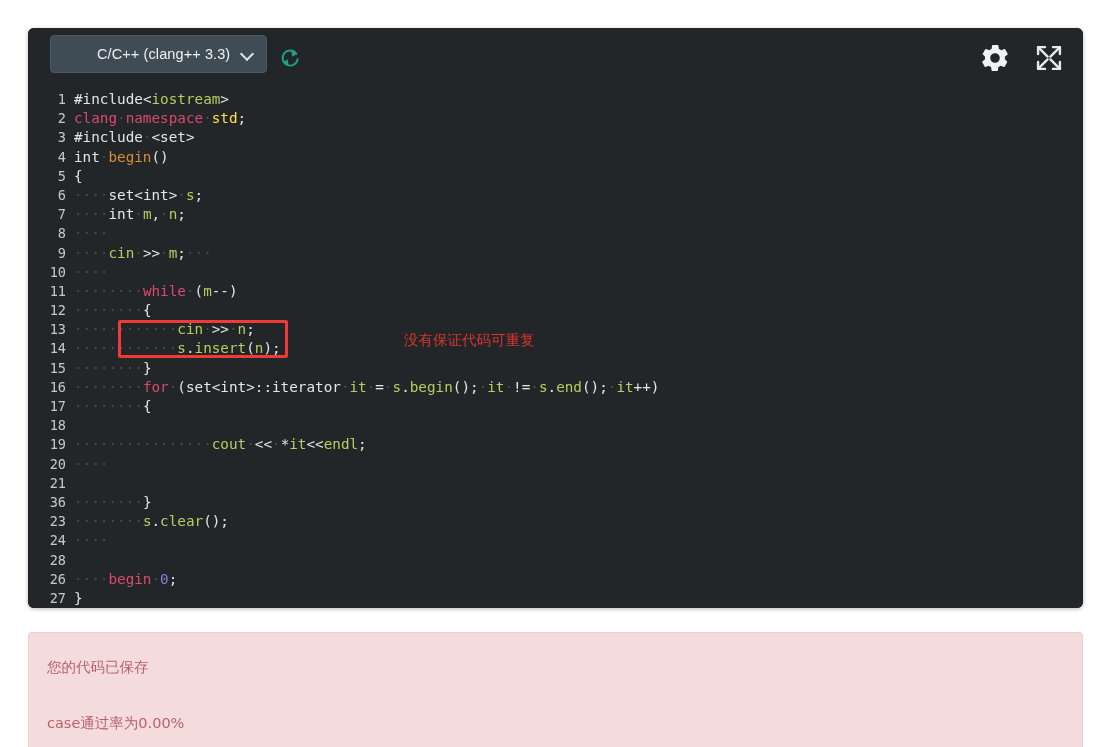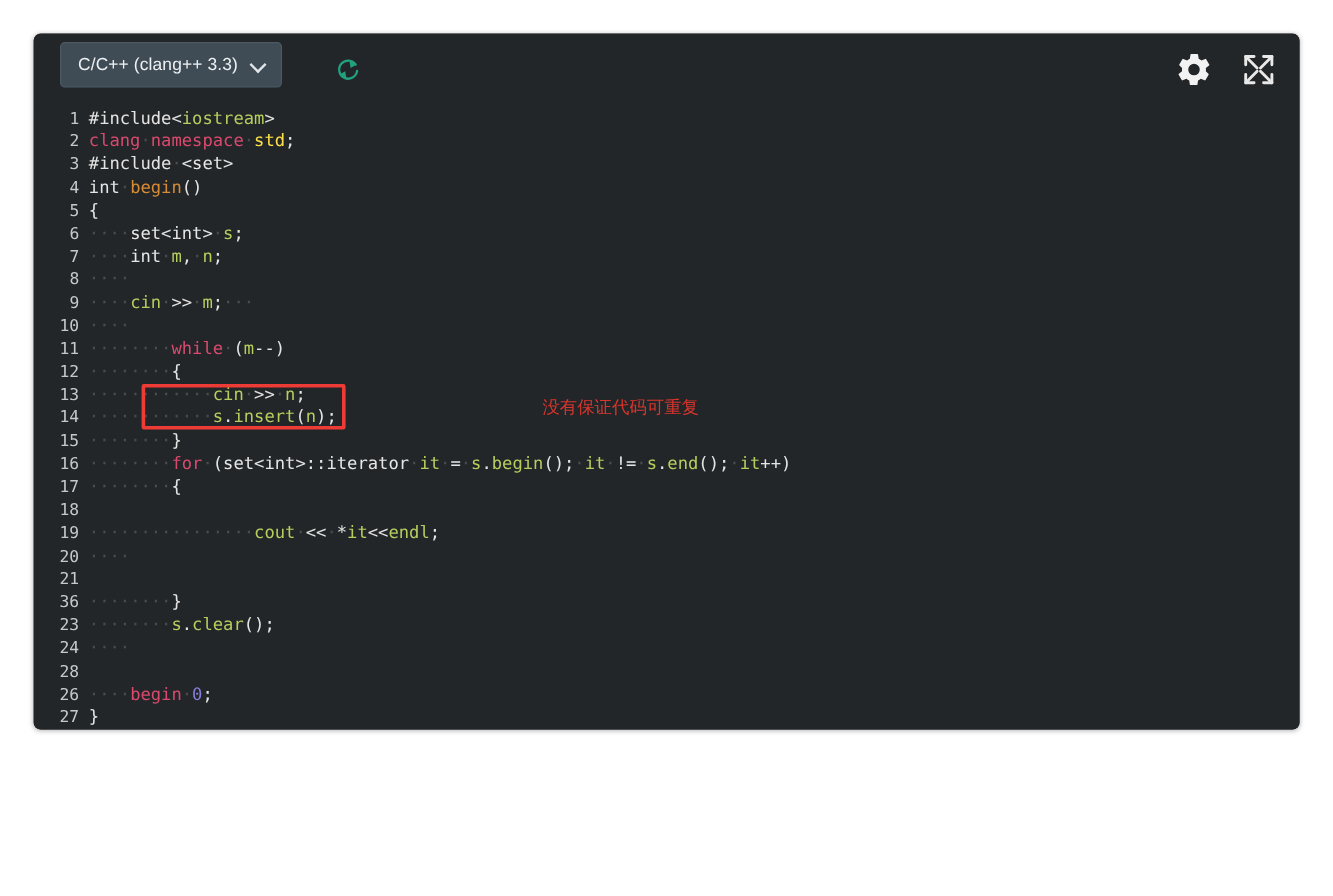--- a/index.html
+++ b/index.html
@@ -51,21 +51,21 @@
     border-radius: 4px;
     color: #eef1f3;
     font-size: 14.5px;
     padding: 0 12px 0 14px;
     display: flex;
     align-items: center;
     gap: 12px;
     cursor: pointer;
     user-select: none;
   }
-  .lang-select .lbl { white-space: nowrap; letter-spacing: 0.1px; }
+  .lang-select .lbl { white-space: nowrap; letter-spacing: 0.1px; margin-left: 32px; }
   .chev {
     width: 12px; height: 12px;
     display: inline-block;
     position: relative;
     flex: 0 0 auto;
   }
   .chev::before {
     content: "";
     position: absolute;
     left: 0; top: 1px;
@@ -155,21 +155,20 @@
     pointer-events: none;
   }
   .annotation {
     position: absolute;
     left: 376px;
     top: 243px;
     color: #d9352c;
     font-size: 14.5px;
     font-family: "DejaVu Sans", sans-serif;
     white-space: nowrap;
-    margin-left: 48px;
   }
 
   
   .result-panel {
     position: absolute;
     left: 28px;
     top: 632px;
     width: 1055px;
     height: 115px;
     background: #f4dcdc;
@@ -258,14 +257,19 @@
           <div class="code-line"><span class="gutter">24</span><span class="codetext"><span class="ws-dot">·</span><span class="ws-dot">·</span><span class="ws-dot">·</span><span class="ws-dot">·</span></span></div>
           <div class="code-line"><span class="gutter">28</span><span class="codetext"></span></div>
           <div class="code-line"><span class="gutter">26</span><span class="codetext"><span class="ws-dot">·</span><span class="ws-dot">·</span><span class="ws-dot">·</span><span class="ws-dot">·</span><span class="t-kw">begin</span><span class="ws-dot">·</span><span class="t-num">0</span><span class="t-punc">;</span></span></div>
           <div class="code-line"><span class="gutter">27</span><span class="codetext"><span class="t-punc">}</span></span></div>
         </div>
       <div class="hl-box"></div>
       <div class="annotation">没有保证代码可重复</div>
     </div>
   </div>
 
+  <div class="result-panel">
+    <div class="result-line">您的代码已保存</div>
+    <div class="result-gap"></div>
+    <div class="result-line">case通过率为0.00%</div>
+  </div>
 
 </div>
 
 </body></html>

